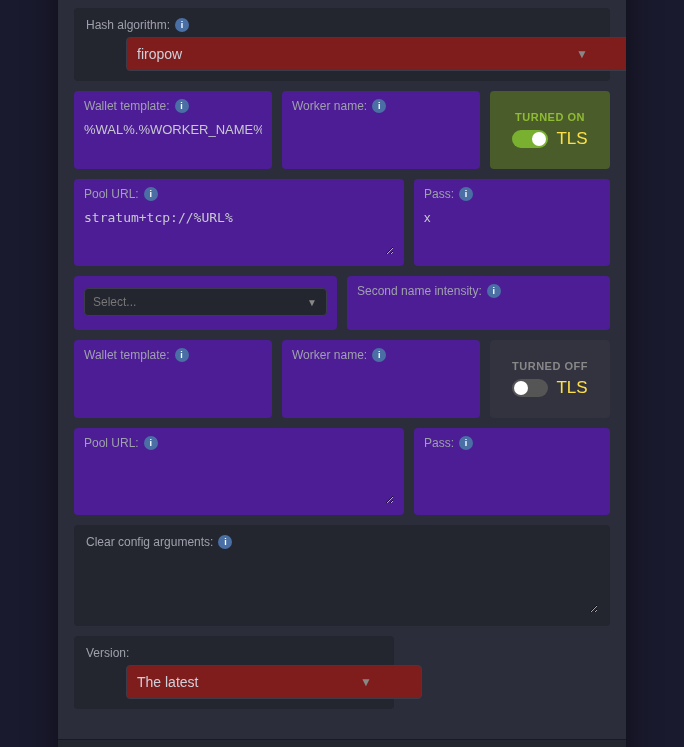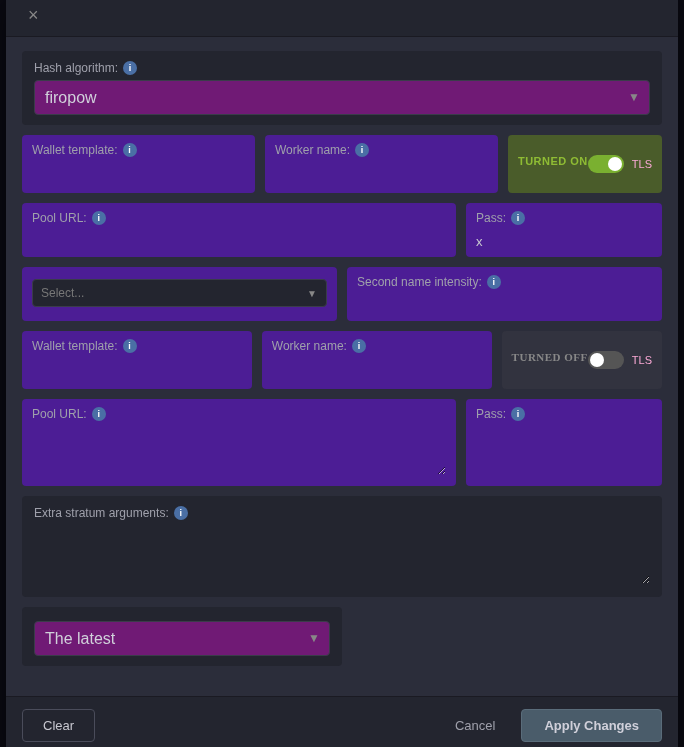--- a/index.html
+++ b/index.html
@@ -7,21 +7,21 @@
       background: #1a1a2e;
       font-family: 'Segoe UI', Arial, sans-serif;
       display: flex;
       align-items: center;
       justify-content: center;
       min-height: 100vh;
       font-size: 13px;
     }
     .modal-overlay {
       background: rgba(0,0,0,0.6);
-      width: 684px;
+      width: 568px;
       height: 747px;
       display: flex;
       align-items: center;
       justify-content: center;
     }
     .modal {
       background: #2b2d3a;
       border-radius: 6px;
       width: 672px;
       color: #c8c8d0;
@@ -73,29 +73,30 @@
       background: #23252f;
       border-radius: 4px;
       padding: 10px 12px;
       margin-bottom: 10px;
     }
     .dropdown-wrapper {
       position: relative;
     }
     .dropdown-select {
       width: 100%;
-      background: #701a75;
+      background: #7f1d1d;
       border: 1px solid #3a3c4a;
       border-radius: 4px;
       color: #d0d0da;
       padding: 8px 32px 8px 10px;
-      font-size: 16px;
+      font-size: 14px;
       appearance: none;
       cursor: pointer;
       outline: none;
+      margin-left: 40px;
     }
     .dropdown-arrow {
       position: absolute;
       right: 10px;
       top: 50%;
       transform: translateY(-50%);
       color: #888;
       pointer-events: none;
       font-size: 12px;
     }
@@ -123,44 +124,44 @@
       font-size: 13px;
       margin-top: 4px;
       resize: vertical;
       min-height: 50px;
     }
     .tls-box {
       background: #4a5c2a;
       border-radius: 4px;
       padding: 20px 10px;
       display: flex;
-      flex-direction: row;
+      flex-direction: column;
       align-items: center;
       justify-content: center;
       min-width: 120px;
     }
     .tls-box-off {
       background: #32333f;
     }
     .tls-status {
       font-size: 11px;
       font-weight: bold;
       margin-bottom: 6px;
       letter-spacing: 0.5px;
     }
     .tls-status-on { color: #8fbc34; }
-    .tls-status-off { color: #888; font-family: Liberation Serif, serif; }
+    .tls-status-off { color: #888; }
     .tls-row {
       display: flex;
       align-items: center;
       gap: 8px;
     }
     .tls-label {
-      font-size: 11px;
-      color: #f9a8d4;
+      font-size: 17px;
+      color: #fde047;
     }
     
     .toggle-switch {
       position: relative;
       width: 36px;
       height: 18px;
       cursor: pointer;
     }
     .toggle-track {
       position: absolute;
@@ -306,20 +307,21 @@
           <span class="dropdown-arrow">▼</span>
         </div>
       </div>
 
       <div style="display:grid;grid-template-columns:1fr 1fr auto;gap:10px;margin-bottom:10px;">
         <div class="field-group">
           <div class="field-label">
             <span>Wallet template:</span>
             <span class="info-icon">i</span>
           </div>
+          <input class="field-input" type="text" value="%WAL%.%WORKER_NAME%" style="">
         </div>
         <div class="field-group">
           <div class="field-label">
             <span>Worker name:</span>
             <span class="info-icon">i</span>
           </div>
           <input class="field-input" type="text" style="">
         </div>
         <div class="tls-box">
           <div class="tls-status tls-status-on">TURNED ON</div>
@@ -332,20 +334,21 @@
           </div>
         </div>
       </div>
 
       <div style="display:grid;grid-template-columns:1fr auto;gap:10px;margin-bottom:10px;">
         <div class="field-group">
           <div class="field-label">
             <span>Pool URL:</span>
             <span class="info-icon">i</span>
           </div>
+          <textarea class="pool-textarea" style="">stratum+tcp://%URL%</textarea>
         </div>
         <div class="field-group" style="min-width:120px;">
           <div class="field-label">
             <span>Pass:</span>
             <span class="info-icon">i</span>
           </div>
           <input class="field-input" type="text" value="x" style="">
         </div>
       </div>
 
@@ -406,28 +409,29 @@
           <div class="field-label">
             <span>Pass:</span>
             <span class="info-icon">i</span>
           </div>
           <input class="field-input" type="text" style="">
         </div>
       </div>
 
       <div class="extra-config-section section">
         <div class="field-label">
-          <span>Extra stratum arguments:</span>
+          <span>Clear config arguments:</span>
           <span class="info-icon">i</span>
         </div>
         <textarea class="field-textarea extra-textarea" style=""></textarea>
       </div>
 
       <div class="version-section">
         <div class="section">
+          <div class="field-label">Version:</div>
           <div class="dropdown-wrapper" style="margin-top:4px;">
             <select class="dropdown-select">
               <option>The latest</option>
             </select>
             <span class="dropdown-arrow">▼</span>
           </div>
         </div>
       </div>
 
     </div>

